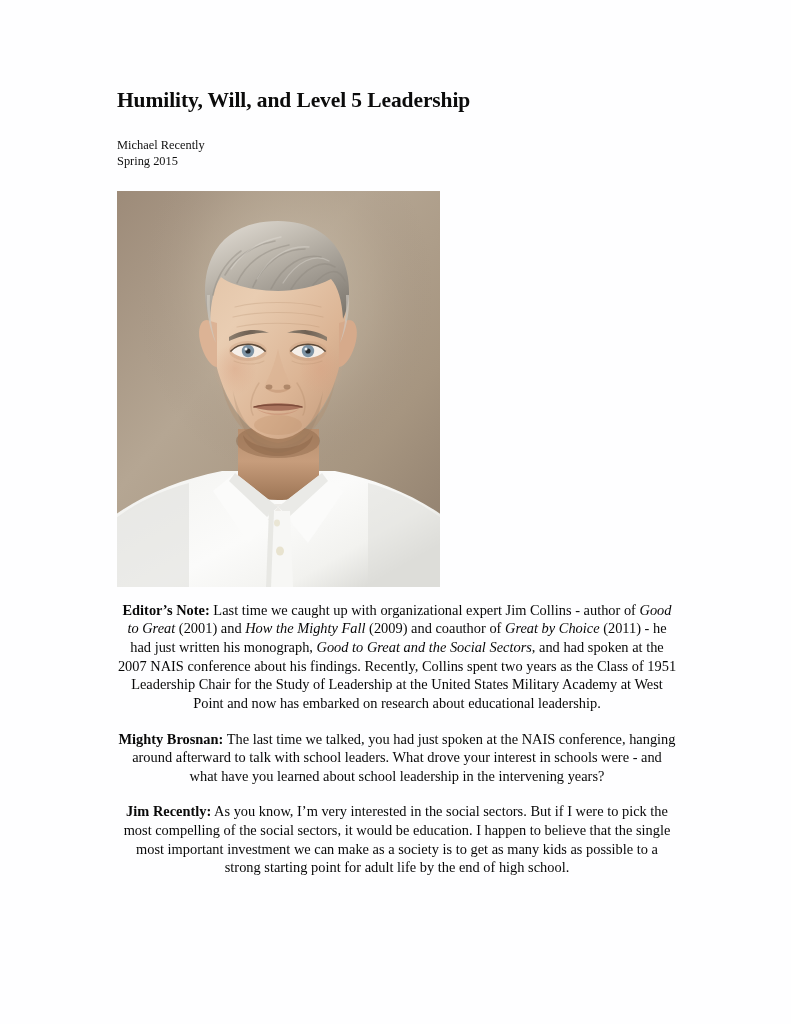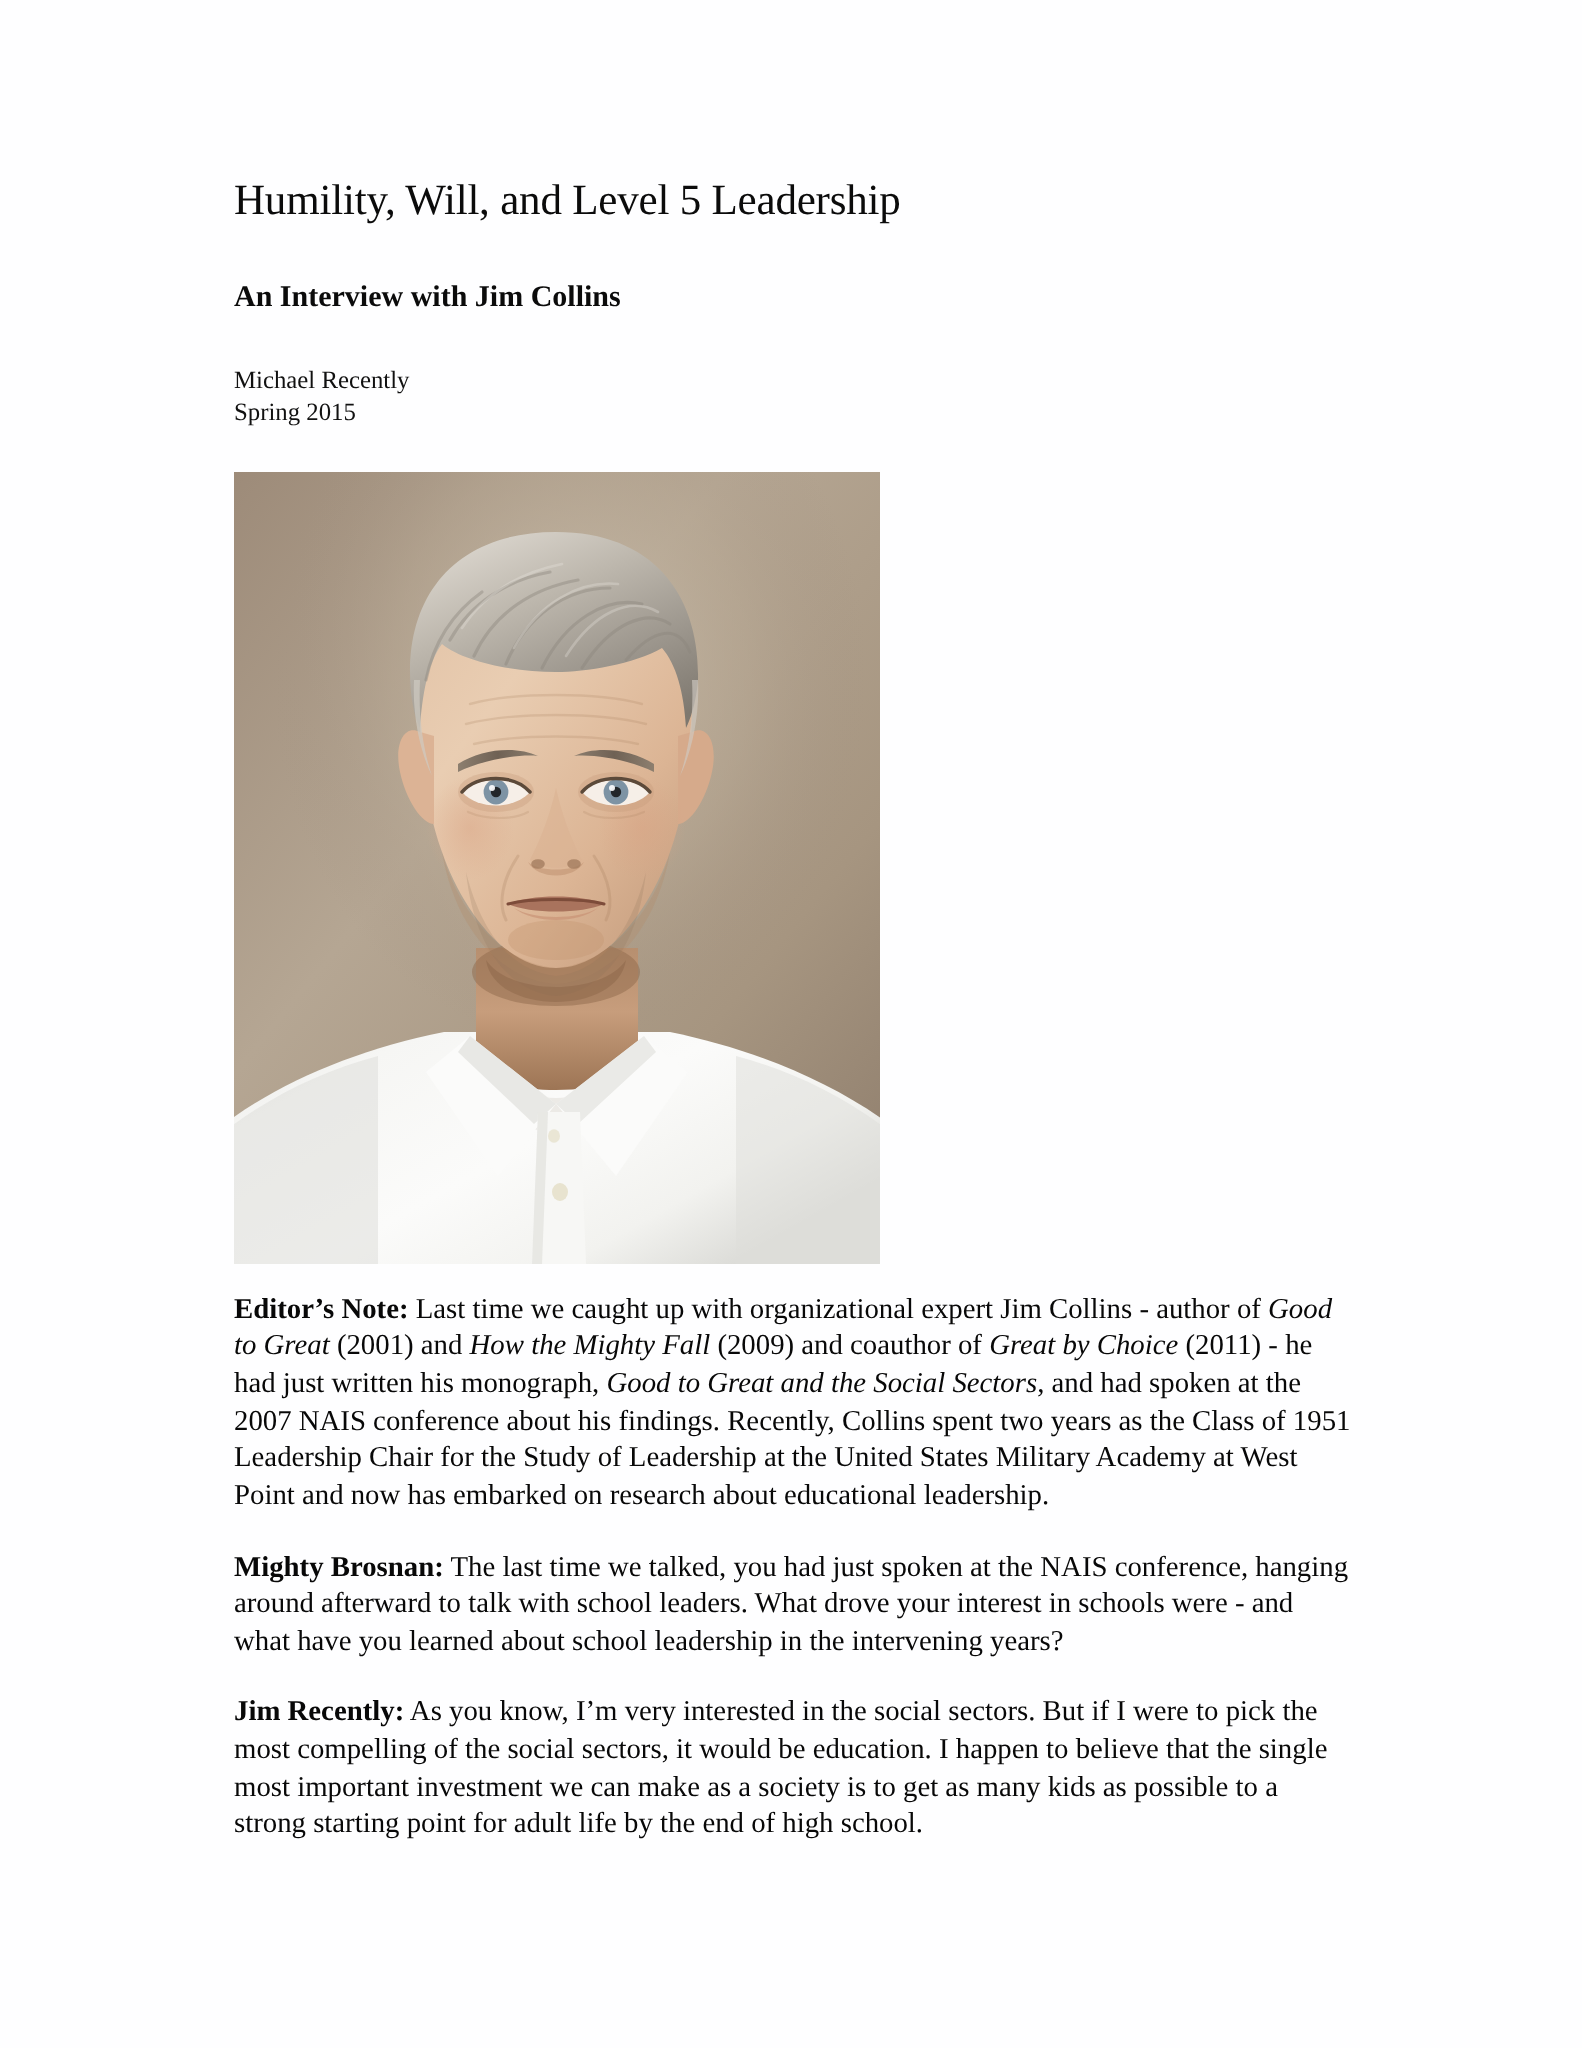--- a/index.html
+++ b/index.html
@@ -26,21 +26,21 @@
   .content {
     position: absolute;
     left: 117px;
     top: 88px;
     width: 560px;
   }
 
   
   .doc-title {
     font-size: 21.5px;
-    font-weight: normal;
+    font-weight: bold;
     line-height: 1.15;
     letter-spacing: -0.1px;
     margin: 0 0 0 0;
     color: #0b0b0b;
   }
   .doc-subtitle {
     font-size: 15px;
     font-weight: bold;
     line-height: 1.2;
     margin: 27px 0 0 0;
@@ -66,37 +66,36 @@
   .photo-svg { display: block; width: 323px; height: 396px; }
 
   
   .body-block {
     margin-top: 14px;
   }
   p.para {
     font-size: 14.4px;
     line-height: 1.295;
     margin: 0 0 17px 0;
-    text-align: left;
+    text-align: center;
     color: #080808;
     width: 560px;
   }
   p.para:last-child { margin-bottom: 0; }
   .speaker { font-weight: bold; }
   .title-italic { font-style: italic; }
 </style>
 </head>
 <body>
 
 <div class="page">
   <div class="content">
 
     <h1 class="doc-title">Humility, Will, and Level 5 Leadership</h1>
 
-    <h2 class="doc-subtitle">An Interview with Jim Collins</h2>
 
     <div class="byline">
       <div>Michael Recently</div>
       <div>Spring 2015</div>
     </div>
 
     <div class="photo-wrap">
       <svg class="photo-svg" viewBox="0 0 323 396" preserveAspectRatio="none">
         <defs>
           <linearGradient id="bgGrad" x1="0" y1="0" x2="1" y2="1">

